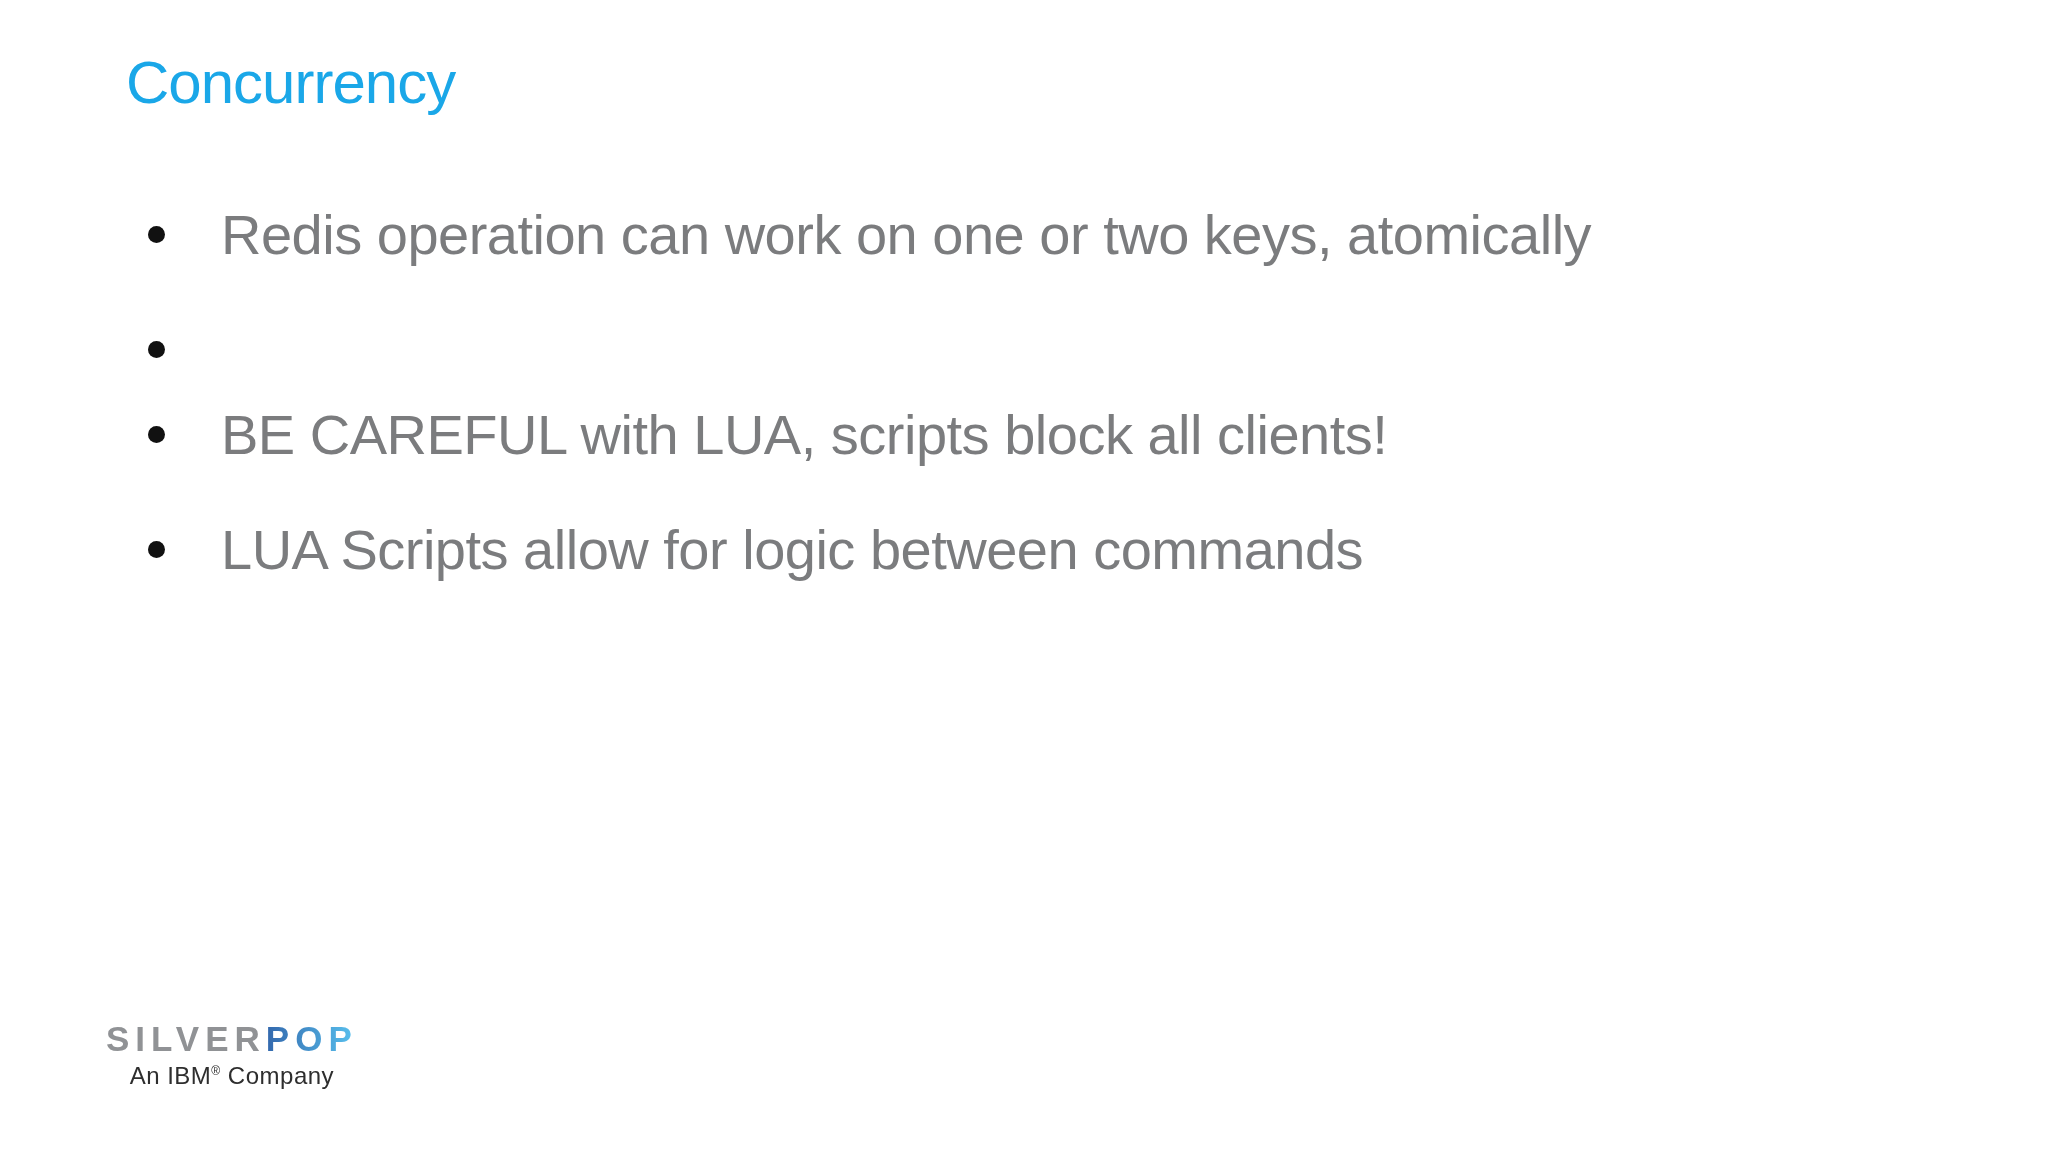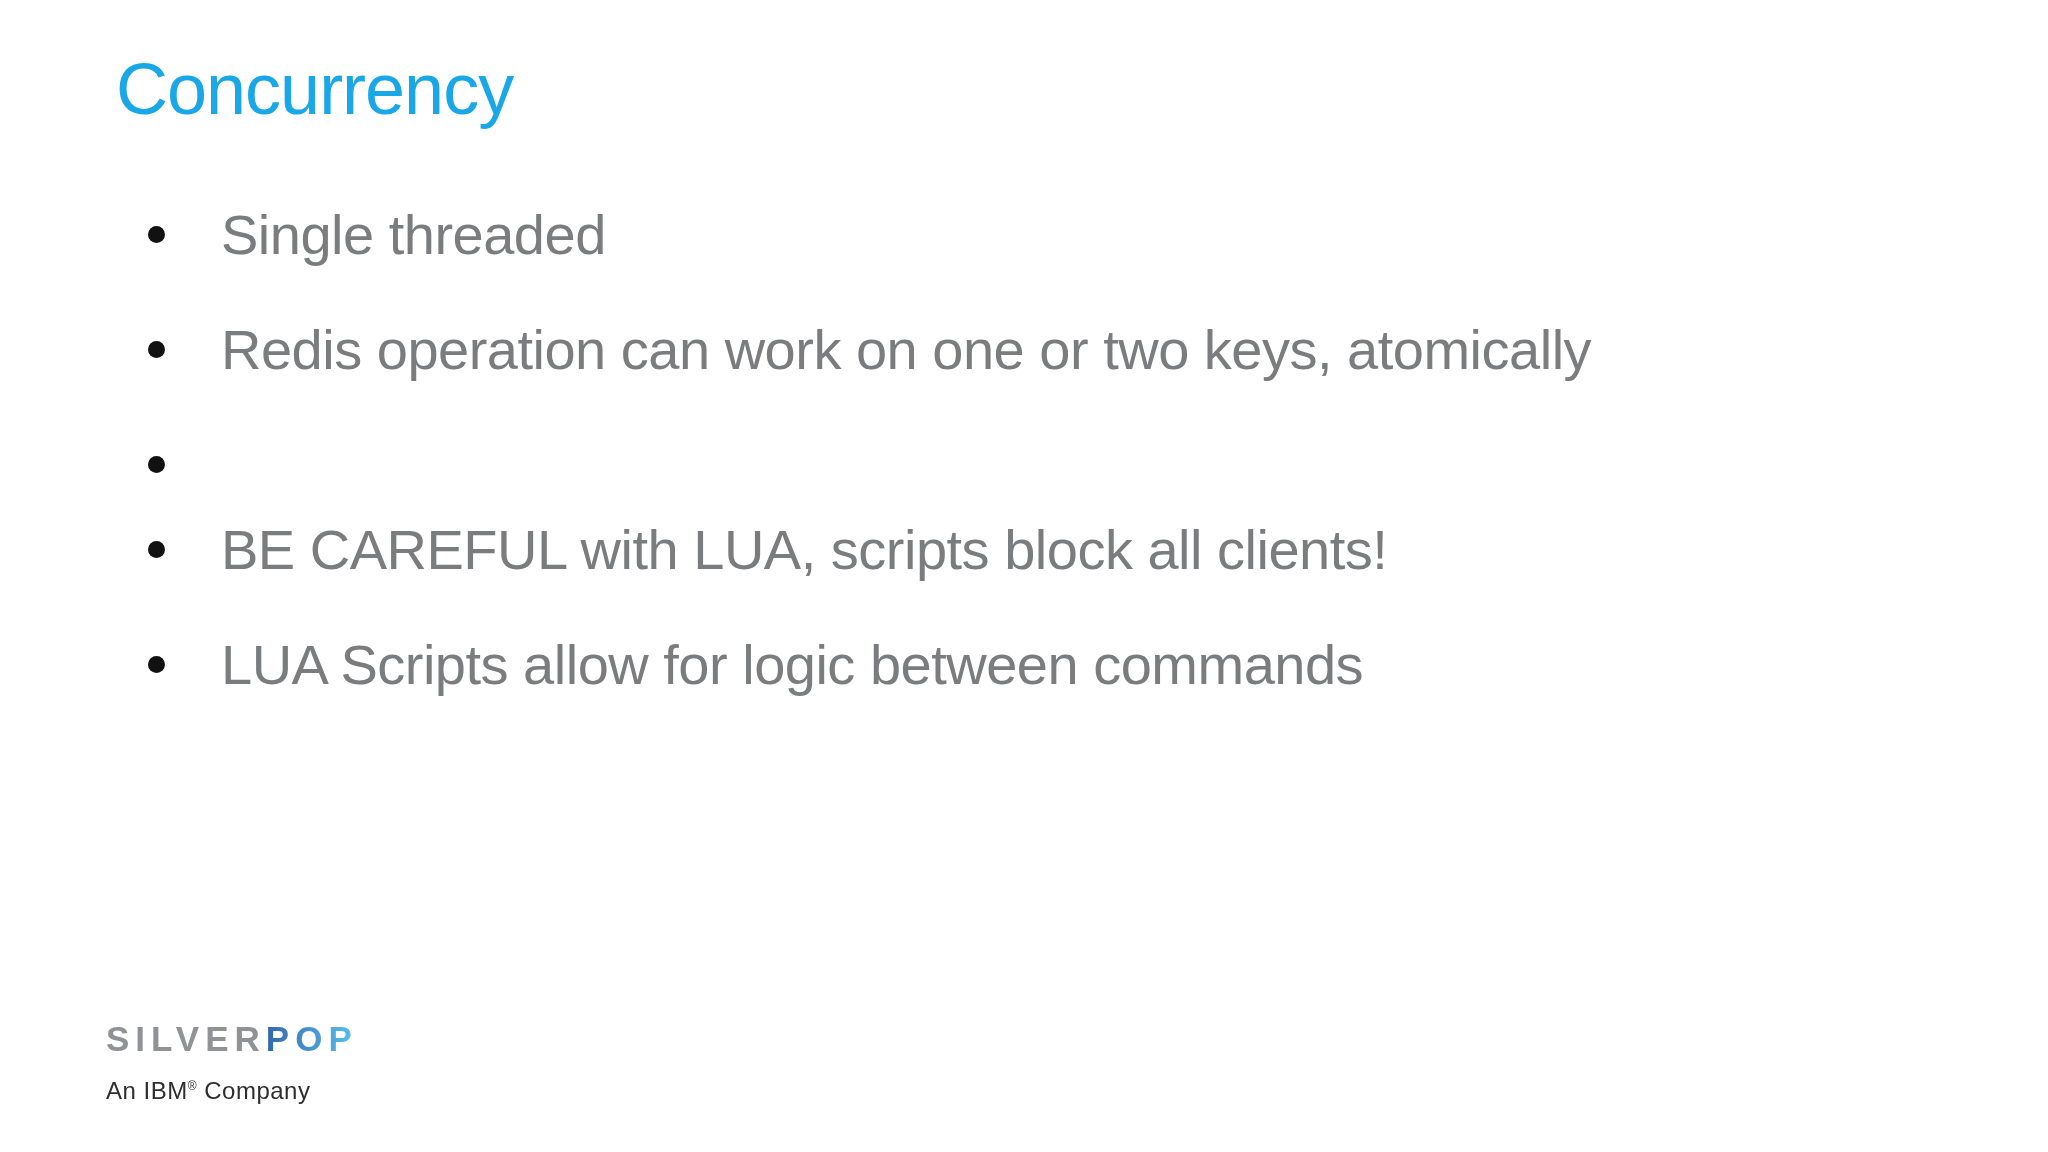--- a/index.html
+++ b/index.html
@@ -9,23 +9,23 @@
   .slide {
     position: relative;
     width: 2048px;
     height: 1152px;
     background: var(--bg, #ffffff);
     overflow: hidden;
   }
 
   .slide-title {
     position: absolute;
-    left: 116px;
+    left: 126px;
     top: 48px;
-    font-size: 72px;
+    font-size: 60px;
     line-height: 1.15;
     font-weight: 400;
     letter-spacing: -1px;
     color: var(--title, #1aa7e8);
   }
 
   .bullet-list {
     position: absolute;
     left: 148px;
     top: 196px;
@@ -75,48 +75,42 @@
   .logo-silver { color: var(--logo-silver, #909295); }
 
   .logo-pop {
     background: linear-gradient(90deg, var(--logo-pop-start, #3368ad), var(--logo-pop-end, #59c3f0));
     -webkit-background-clip: text;
     background-clip: text;
     color: transparent;
   }
 
   .logo-tagline {
-    margin-top: 18px;
-    text-align: left;
+    margin-top: 3px;
+    text-align: center;
     font-size: 24px;
     letter-spacing: 0.5px;
     color: var(--tagline, #2e2e2e);
     white-space: nowrap;
   }
 
   .logo-tagline sup {
     font-size: 12px;
     vertical-align: super;
   }
 </style>
 </head>
 <body>
 
 <div class="slide">
 
   <h1 class="slide-title">Concurrency</h1>
 
   <ul class="bullet-list">
 
-    <li class="bullet-item">
-      <span class="bullet-dot"></span>
-      <div class="bullet-text">
-        <div>Single threaded</div>
-      </div>
-    </li>
 
     <li class="bullet-item">
       <span class="bullet-dot"></span>
       <div class="bullet-text">
         <div>Redis operation can work on one or two keys, atomically</div>
       </div>
     </li>
 
 
     <li class="bullet-item">

